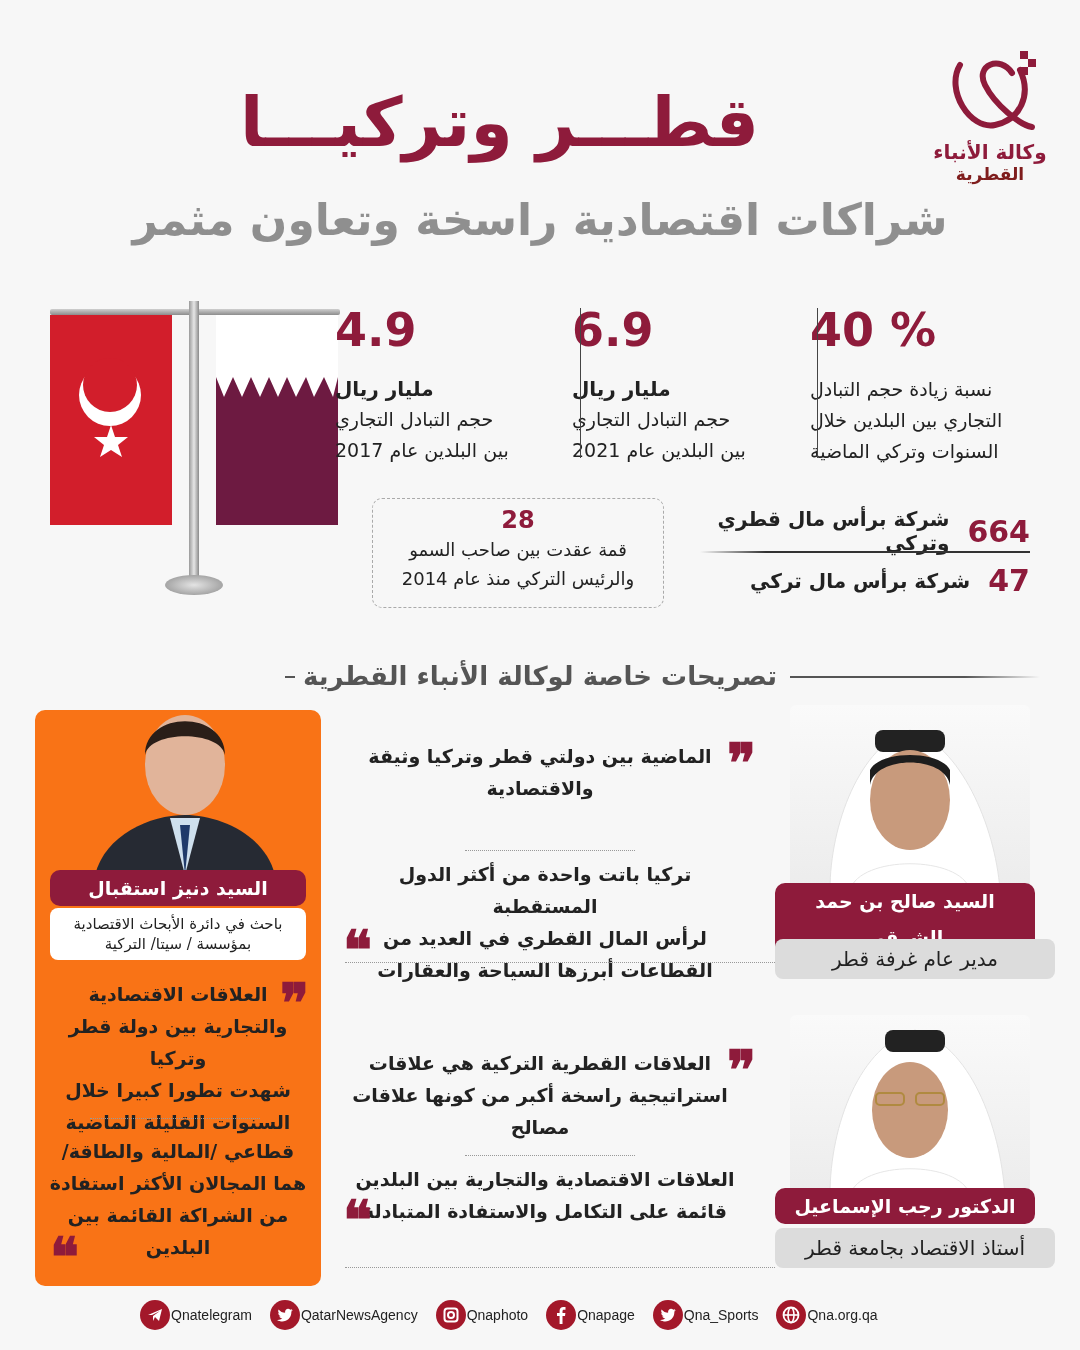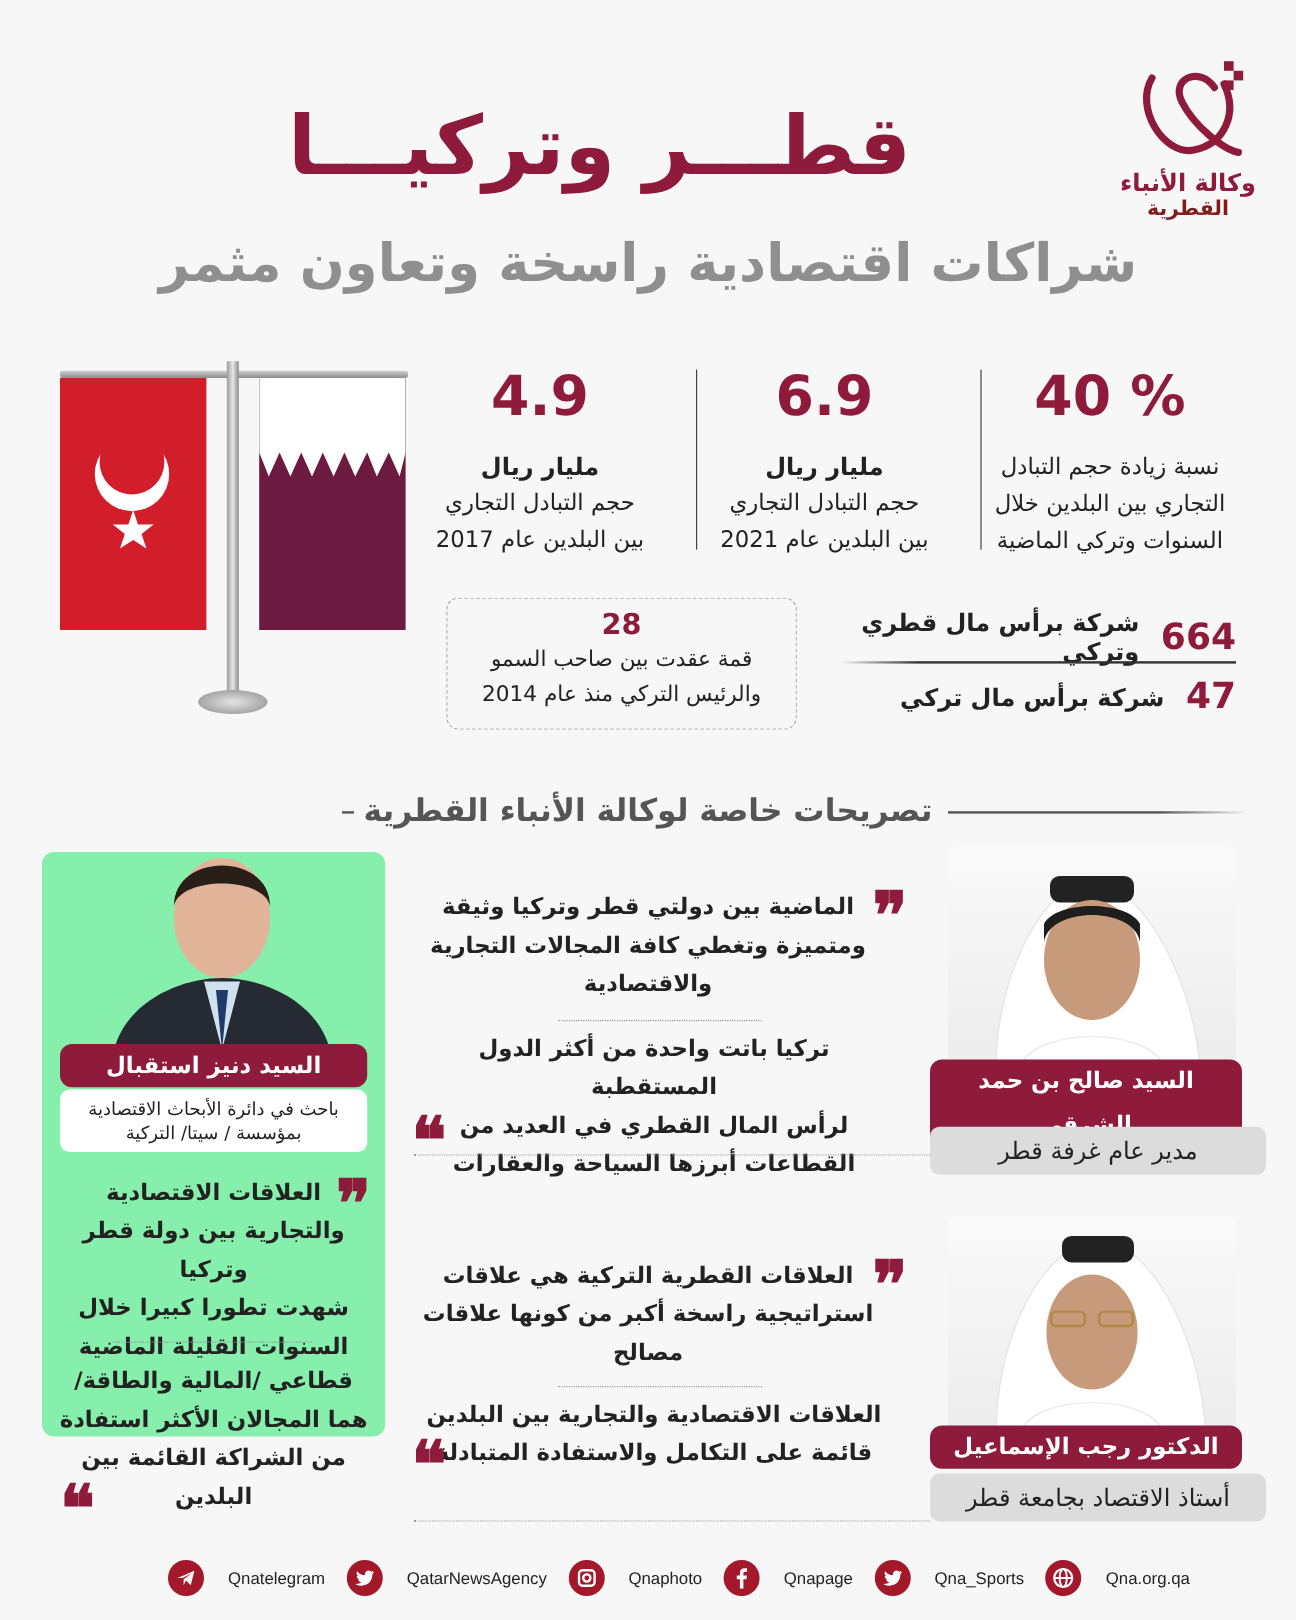--- a/index.html
+++ b/index.html
@@ -19,53 +19,53 @@
 
   
   .flags { left: 40px; top: 295px; width: 310px; height: 320px; }
   .pole-bar { position: absolute; left: 10px; top: 14px; width: 290px; height: 6px; background: linear-gradient(#cfcfcf, #8c8c8c); border-radius: 2px; }
   .pole { position: absolute; left: 149px; top: 6px; width: 10px; height: 280px; background: linear-gradient(90deg, #9a9a9a, #e6e6e6, #8a8a8a); }
   .pole-base { position: absolute; left: 125px; top: 280px; width: 58px; height: 20px; border-radius: 50%; background: radial-gradient(#e4e4e4, #8a8a8a); }
   .flag-tr { position: absolute; left: 10px; top: 20px; width: 122px; height: 210px; background: #d21e2b; }
   .flag-qa { position: absolute; left: 176px; top: 20px; width: 122px; height: 210px; background: #6d1a41; }
 
   
-  .stat { top: 300px; width: 230px; text-align: center; }
+  .stat { top: 300px; width: 230px; text-align: left; }
   .stat-num { font-size: 46px; font-weight: bold; color: #8e1b3b; line-height: 60px; direction: ltr; }
   .stat-unit { font-size: 20px; font-weight: bold; color: #222; margin-top: 14px; line-height: 30px; }
   .stat-desc { font-size: 19px; color: #222; line-height: 31px; }
   .vdiv { top: 308px; width: 1px; height: 150px; background: #444; }
 
   .company-row { right: 50px; width: 340px; display: flex; align-items: center; justify-content: flex-start; gap: 18px; }
   .company-num { font-size: 30px; font-weight: bold; color: #8e1b3b; direction: ltr; }
   .company-label { font-size: 20px; font-weight: bold; color: #222; }
   .hline { left: 700px; top: 551px; width: 330px; height: 2px; background: linear-gradient(90deg, transparent, #333 20%, #333); }
 
   .summit-box { left: 372px; top: 498px; width: 292px; height: 110px; border: 1px dashed #aaa; border-radius: 10px; text-align: center; padding-top: 6px; }
   .summit-num { font-size: 24px; font-weight: bold; color: #8e1b3b; line-height: 30px; }
   .summit-text { font-size: 18px; color: #222; line-height: 29px; }
 
   
   .section-line { top: 676px; height: 2px; background: #555; }
   .section-title { left: 300px; top: 656px; width: 480px; text-align: center; font-size: 26px; font-weight: bold; color: #555; line-height: 40px; background: #f7f7f7; }
 
   
-  .left-card { left: 35px; top: 710px; width: 286px; height: 487px; background: #86efac; border-radius: 10px; }
+  .left-card { left: 35px; top: 710px; width: 286px; height: 576px; background: #f97316; border-radius: 10px; }
   .photo { position: absolute; border-radius: 6px; overflow: hidden; }
   .name-badge { position: absolute; background: #8e1b3b; color: #fff; font-weight: bold; text-align: center; border-radius: 10px; font-size: 19px; line-height: 36px; }
   .role-box { position: absolute; background: #fff; text-align: center; border-radius: 8px; font-size: 15px; line-height: 20px; color: #222; padding: 6px 4px; }
   .quote-text { position: absolute; text-align: center; font-size: 19px; font-weight: bold; color: #222; line-height: 32px; }
   .quote-mark { position: absolute; font-family: "DejaVu Serif", serif; font-size: 54px; font-weight: bold; color: #8e1b3b; line-height: 50px; }
   .dotline { position: absolute; height: 0; border-top: 1px dotted #999; }
 
   .role-grey { position: absolute; background: #dcdcdc; text-align: center; border-radius: 8px; font-size: 20px; line-height: 40px; color: #222; }
 
   
   .footer { left: 140px; top: 1297px; width: 800px; height: 36px; display: flex; direction: ltr; align-items: center; gap: 18px; }
-  .social { display: flex; align-items: center; gap: 20px; }
+  .social { display: flex; align-items: center; gap: 1px; }
   .social-icon { width: 30px; height: 30px; border-radius: 50%; background: #a3182a; display: flex; align-items: center; justify-content: center; }
   .social-label { font-family: "Liberation Sans", sans-serif; font-size: 14px; color: #222; }
 </style>
 </head>
 <body>
 
 <div class="abs logo">
   <svg width="100" height="95" viewBox="0 0 100 95">
     <path d="M20 20 C 5 45, 30 85, 55 80 C 80 75, 92 50, 80 25" fill="none" stroke="#8e1b3b" stroke-width="6" stroke-linecap="round"></path>
     <path d="M72 28 C 60 10, 35 20, 45 40 C 55 60, 80 80, 92 82" fill="none" stroke="#8e1b3b" stroke-width="6" stroke-linecap="round"></path>
@@ -147,21 +147,20 @@
     <path d="M80 80 C 85 50, 155 50, 160 80 L 160 65 C 150 45, 90 45, 80 65 Z" fill="#1d1d1d"></path>
     <path d="M60 185 C 70 150, 170 150, 180 185 Z" fill="#fff" stroke="#e6e6e6"></path>
   </svg>
 </div>
 <div class="name-badge abs" style="left:775px; top:883px; width:260px;">السيد صالح بن حمد الشرقي</div>
 <div class="role-grey abs" style="left:775px; top:923px; width:280px;margin-top:16px;">مدير عام غرفة قطر</div>
 
 <span class="quote-mark abs" style="left:727px; top:738px;">❞</span>
 <div class="quote-text abs" style="left:340px; top:740px; width:400px;">
   <div>الماضية بين دولتي قطر وتركيا وثيقة</div>
-  <div>ومتميزة وتغطي كافة المجالات التجارية</div>
   <div>والاقتصادية</div>
 </div>
 <div class="dotline abs" style="left:465px; top:850px; width:170px;"></div>
 <div class="quote-text abs" style="left:345px; top:858px; width:400px;">
   <div>تركيا باتت واحدة من أكثر الدول المستقطبة</div>
   <div>لرأس المال القطري في العديد من</div>
   <div>القطاعات أبرزها السياحة والعقارات</div>
 </div>
 <span class="quote-mark abs" style="left:343px; top:925px;">❝</span>
 <div class="dotline abs" style="left:345px; top:962px; width:430px;"></div>

